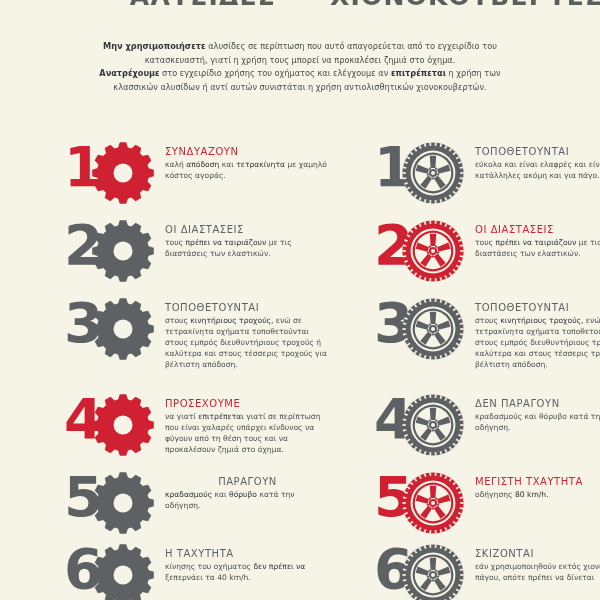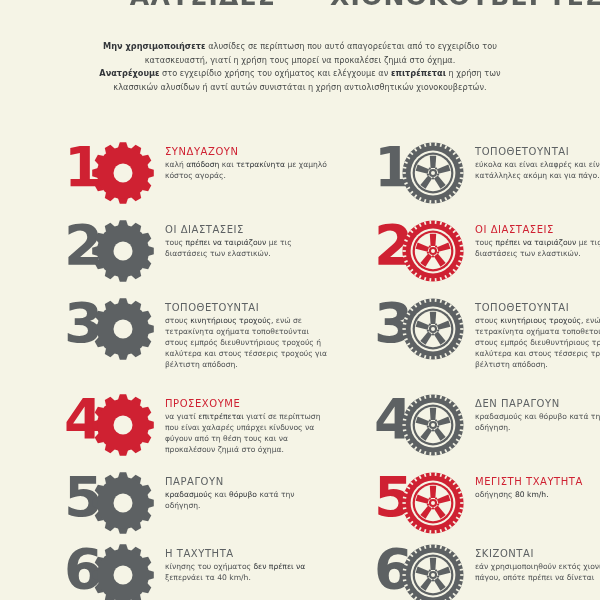--- a/index.html
+++ b/index.html
@@ -201,21 +201,21 @@
               <polygon points="14.1,11.9 12.8,5.9 18.4,2.7 22.9,6.8" fill="#5d6163"></polygon>
               <polygon points="25.9,6.0 27.8,0.2 34.2,0.2 36.1,6.0" fill="#5d6163"></polygon>
               <polygon points="39.1,6.8 43.6,2.7 49.2,5.9 47.9,11.9" fill="#5d6163"></polygon>
               <polygon points="50.1,14.1 56.1,12.8 59.3,18.4 55.2,22.9" fill="#5d6163"></polygon>
               <circle cx="31" cy="31" r="26" fill="#5d6163"></circle>
               <circle cx="31" cy="31" r="9.5" fill="#f5f4e6"></circle>
             </svg>
           </div>
         </div>
         <div class="txt">
-          <div class="head" style="color: rgb(93, 97, 99);">ΠΑΡΑΓΟΥΝ</div>
+          <div class="head" style="color: rgb(93, 97, 99); text-align: center;">ΠΑΡΑΓΟΥΝ</div>
           <div class="body"><b>κραδασμούς</b><span> και </span><b>θόρυβο</b><span> κατά την οδήγηση.</span></div>
         </div>
       </div>
       <div class="row gry" style="position: absolute; top: 402px;">
         <div class="art">
           <div class="num" style="color: rgb(93, 97, 99);">6</div>
           <div class="icon">
             <svg viewBox="0 0 62 62">
               <polygon points="56.0,25.9 61.8,27.8 61.8,34.2 56.0,36.1" fill="#5d6163"></polygon>
               <polygon points="55.2,39.1 59.3,43.6 56.1,49.2 50.1,47.9" fill="#5d6163"></polygon>

